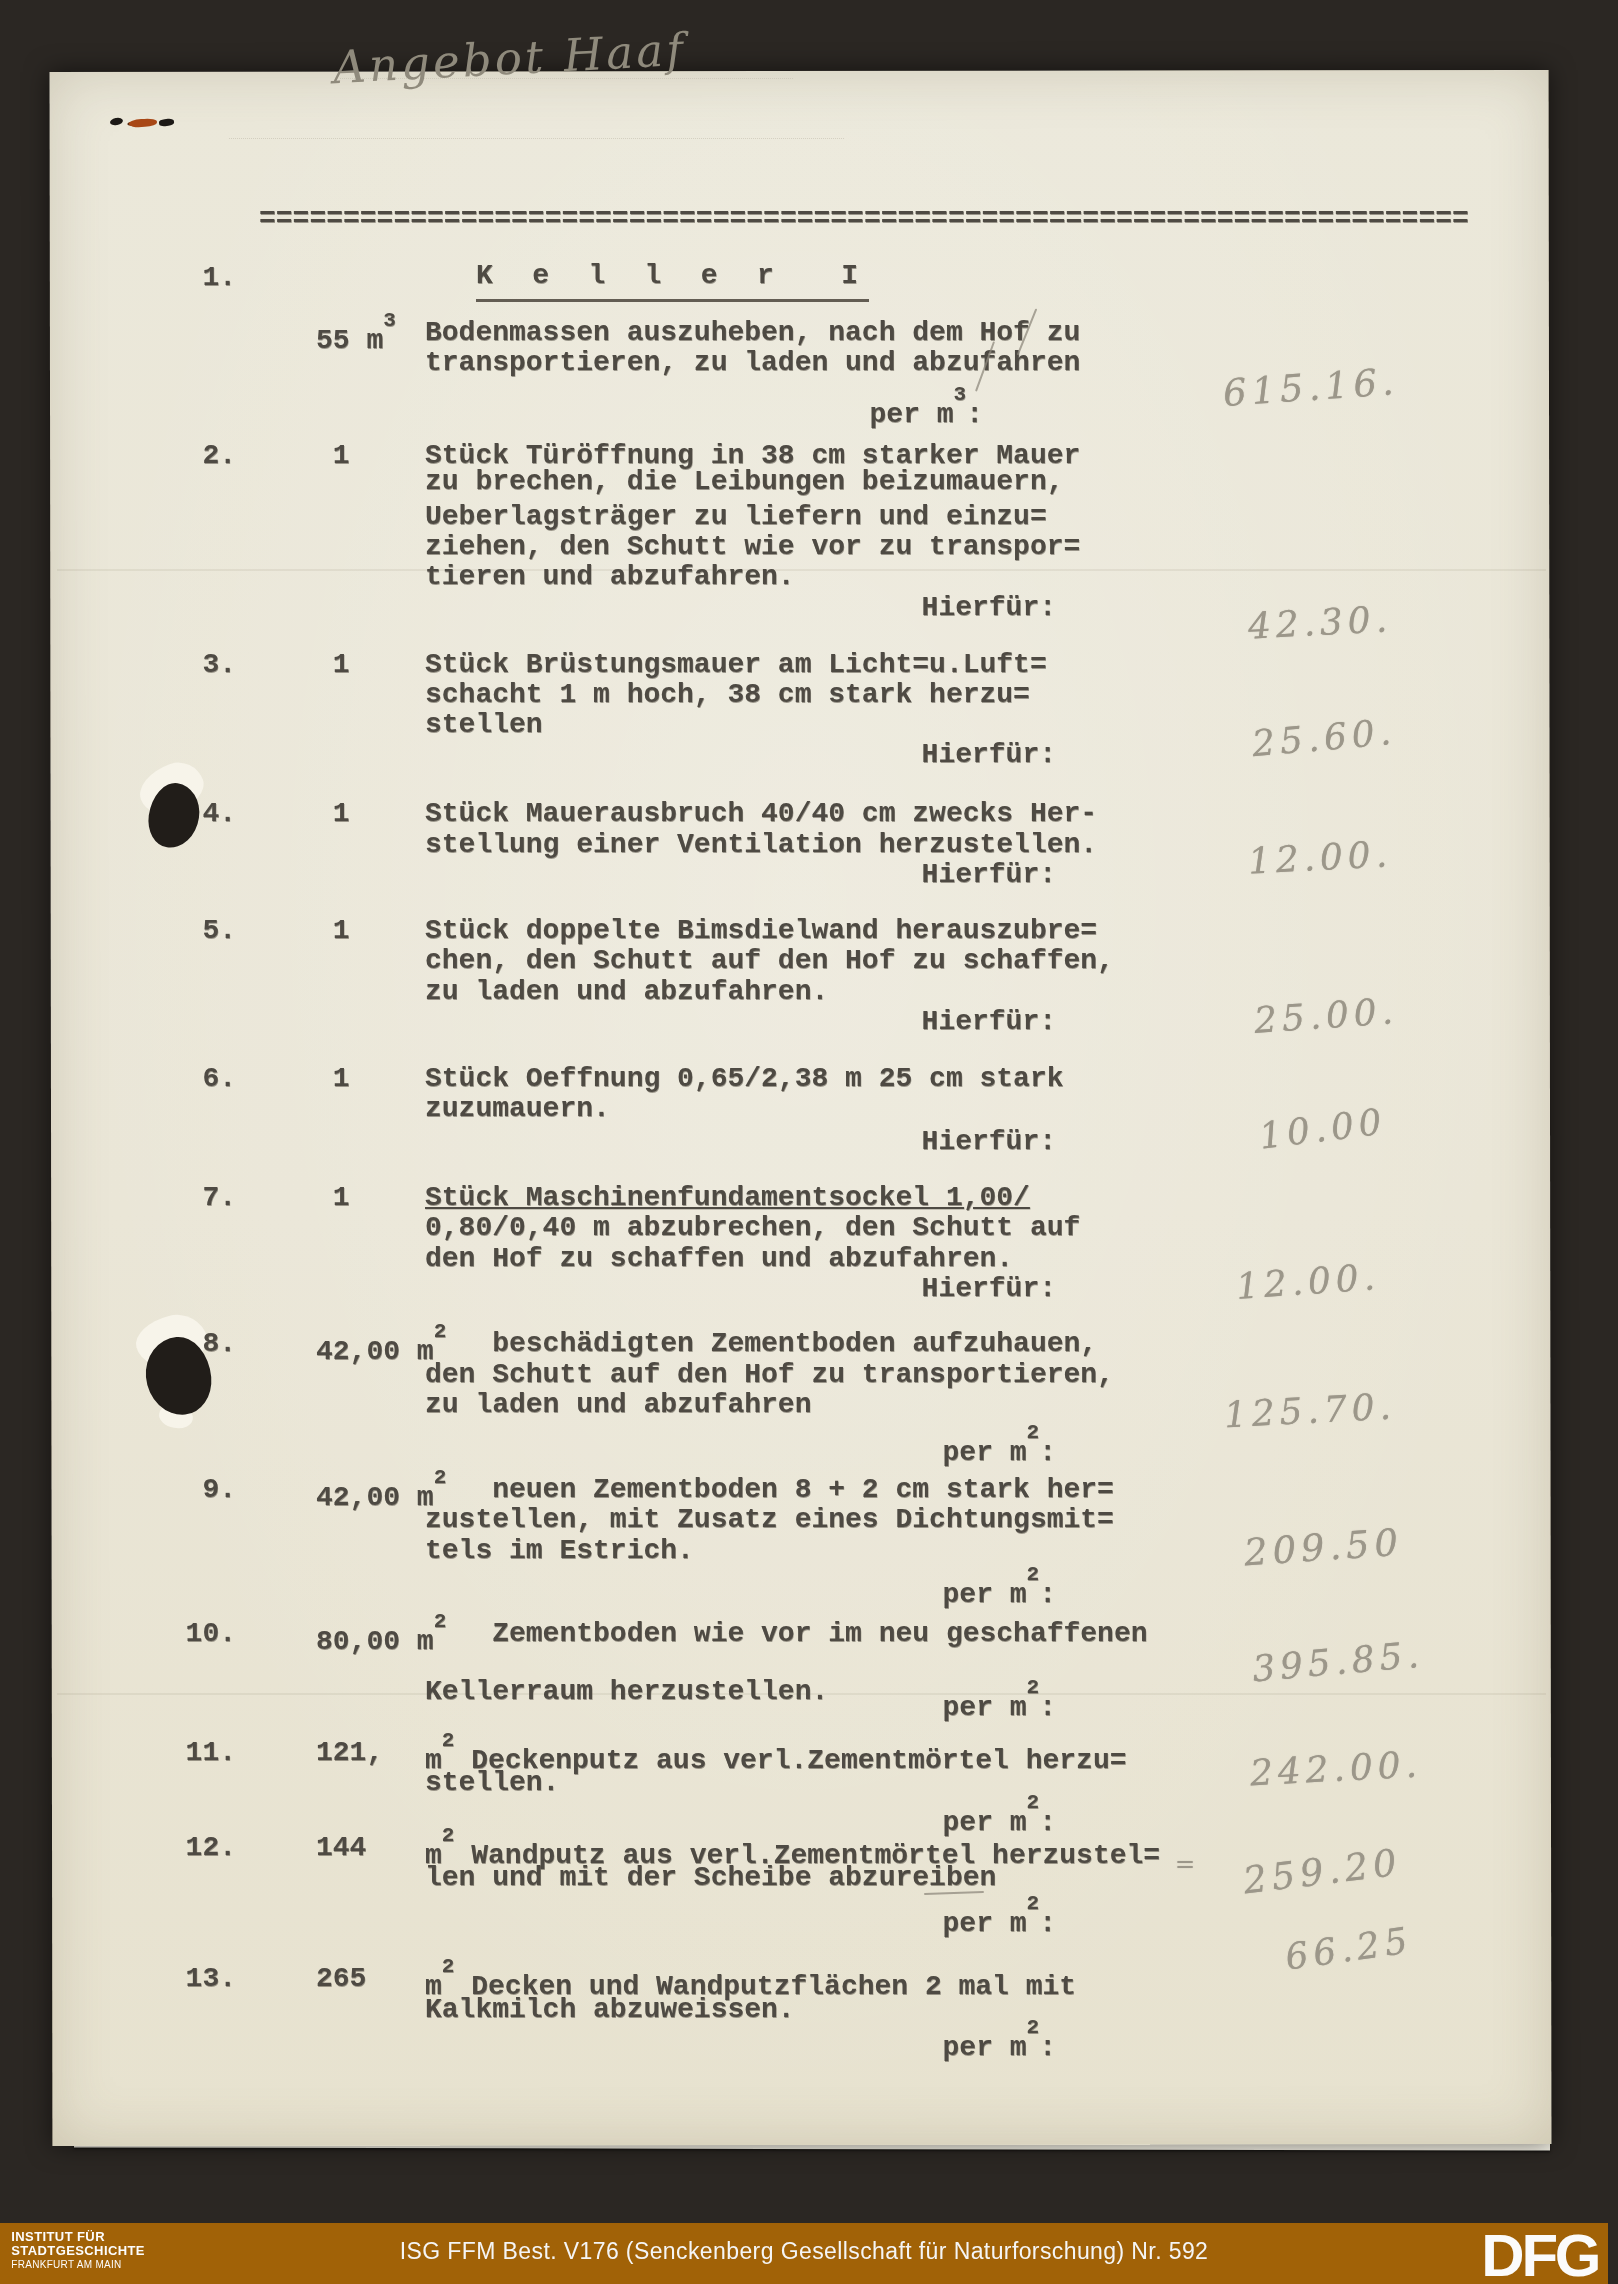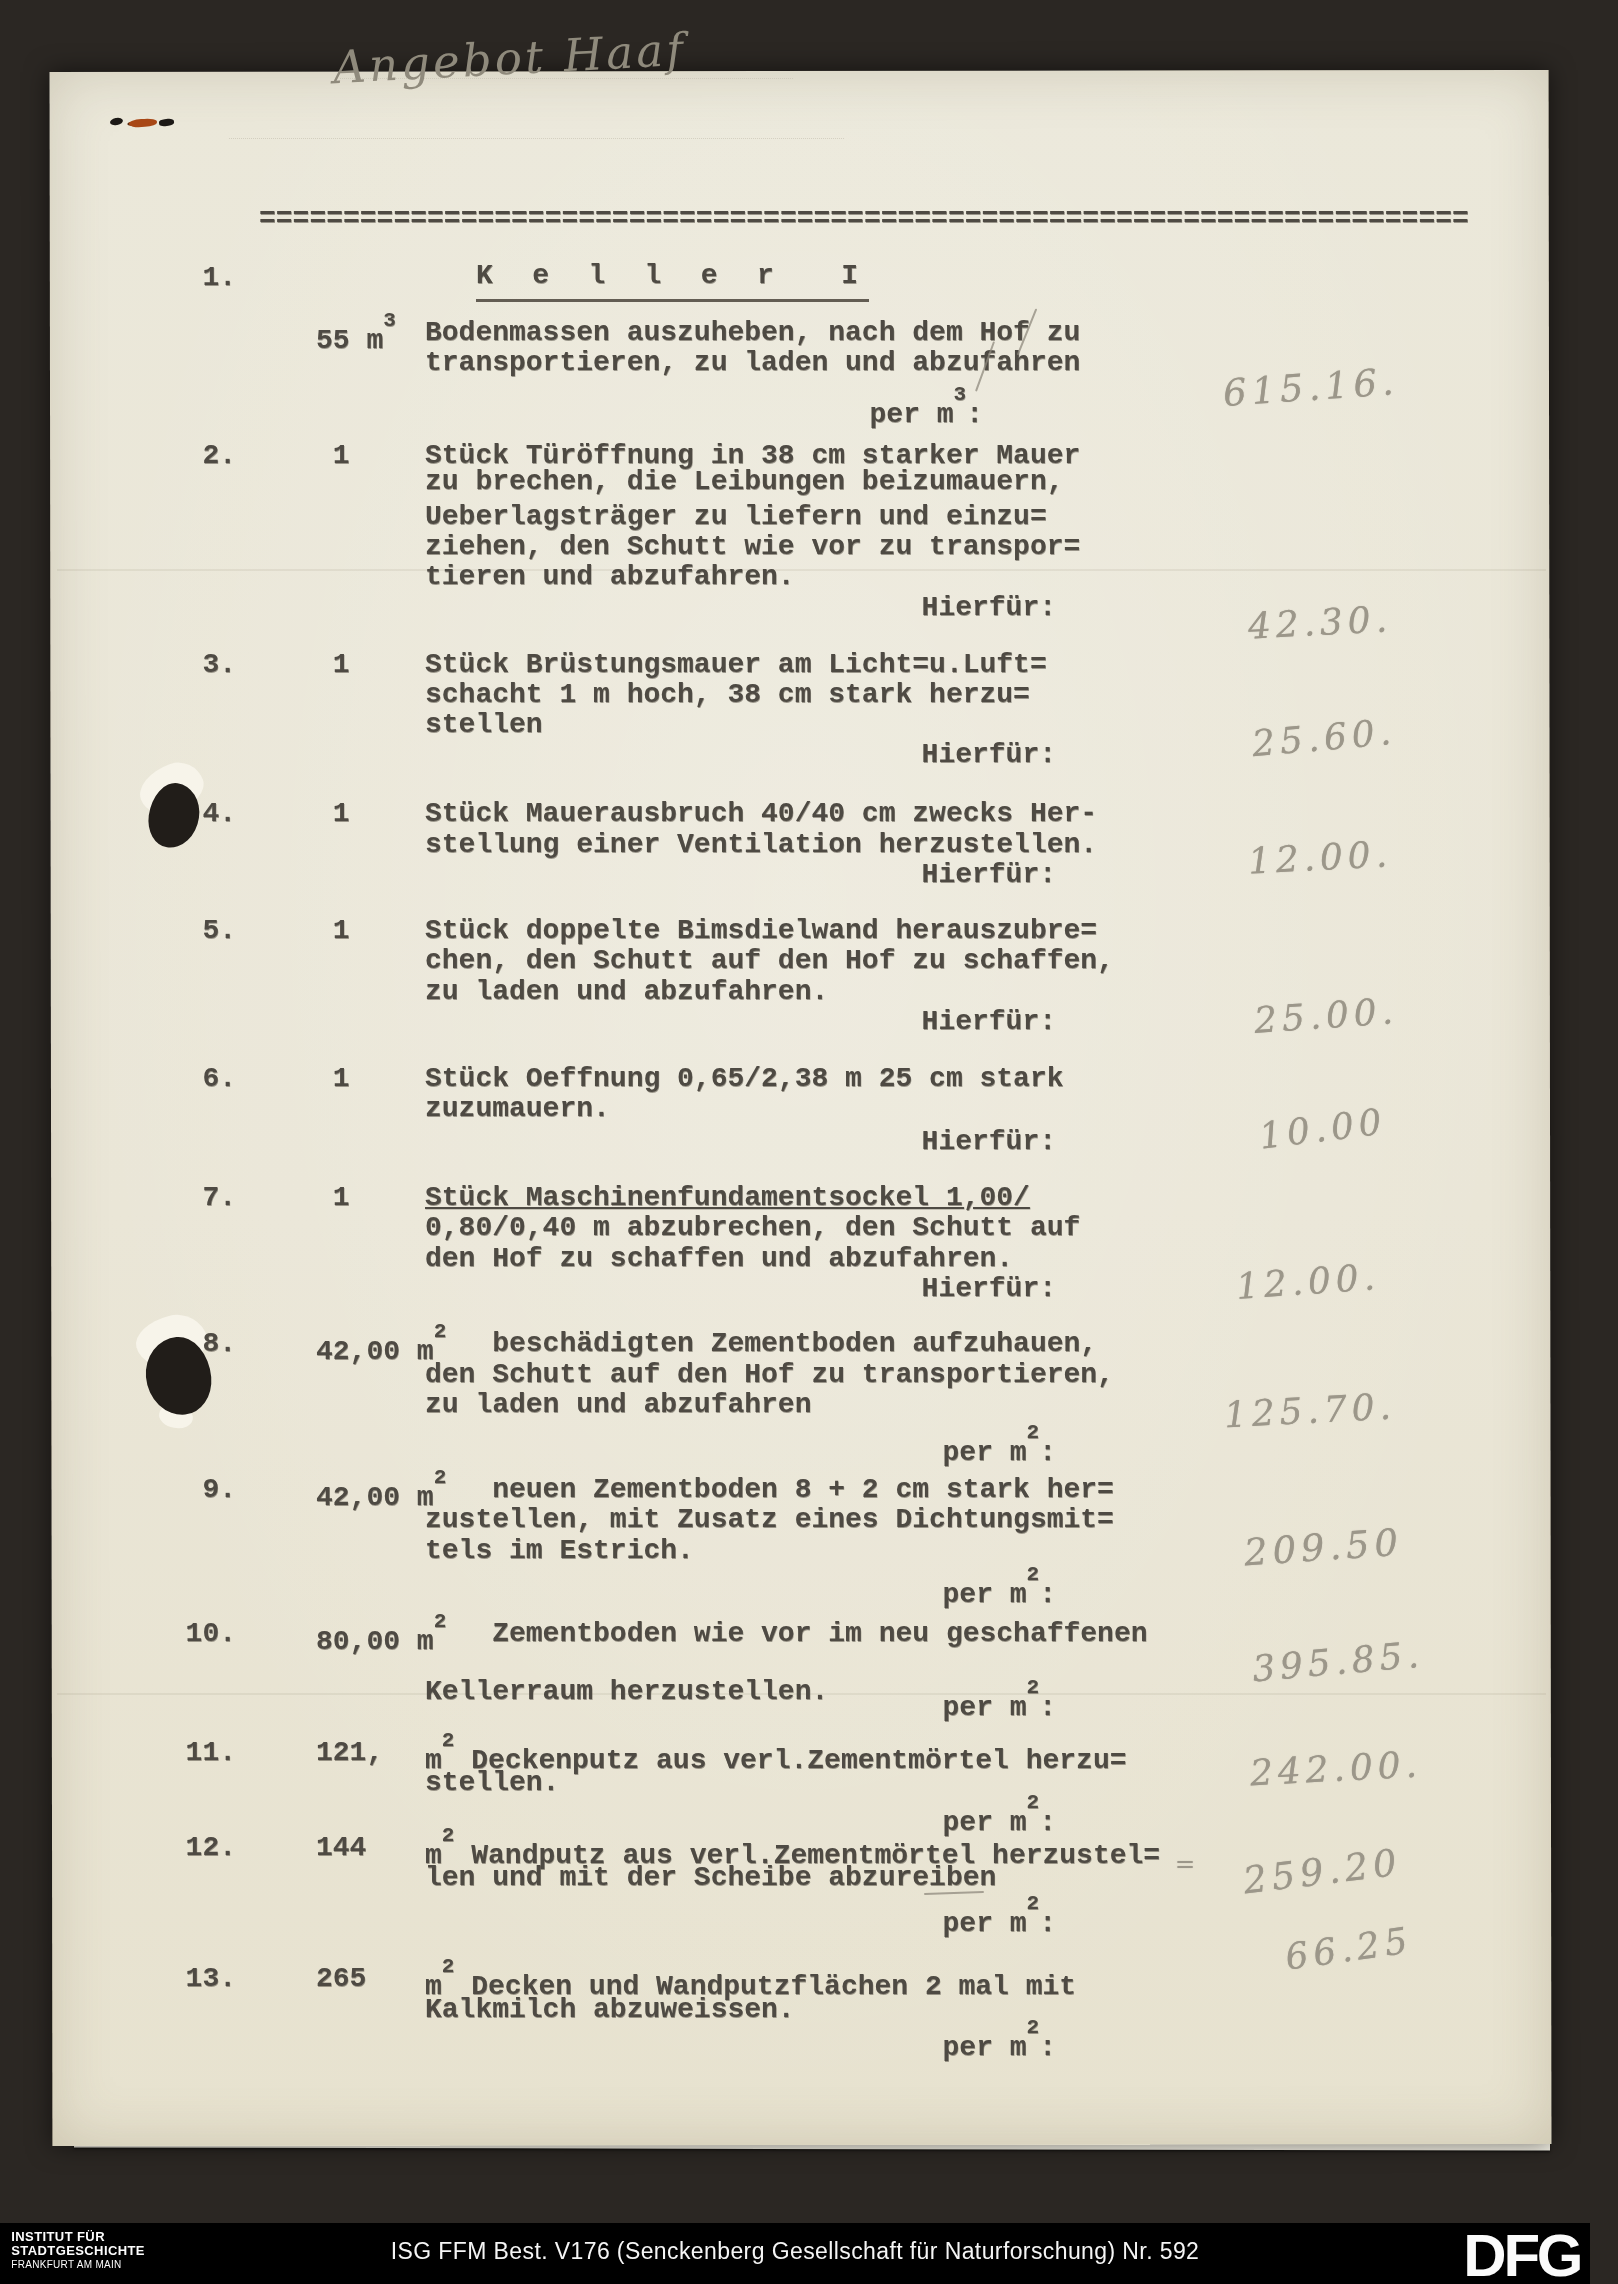--- a/index.html
+++ b/index.html
@@ -57,21 +57,21 @@
     font-size:45px;color:#8f8a7c;letter-spacing:3.2px;
     transform:rotate(-3deg);z-index:6;white-space:pre;
   }
   
   .tear{position:absolute;background:#f7f4ea;z-index:4;}
   .hole{position:absolute;background:#211d19;z-index:4;}
   .mark{position:absolute;z-index:5;}
   
   .footer{
     position:absolute;left:0;top:2223px;width:1590px;height:61px;
-    background:#000000;z-index:10;color:#fdfdfd;
+    background:#a16207;z-index:10;color:#fdfdfd;padding-left:18px;
   }
   .inst{position:absolute;left:11.3px;top:7.3px;line-height:13.8px;letter-spacing:0.4px;}
   .inst .b{font-weight:700;font-size:13px;}
   .inst .s{font-weight:400;font-size:10px;letter-spacing:0.3px;}
   .arch{
     position:absolute;left:0;top:15.4px;width:100%;text-align:center;
     font-size:23px;font-weight:400;letter-spacing:0.4px;color:#f5f5f5;
   }
   .dfg{
     position:absolute;right:9.7px;top:-1.6px;

